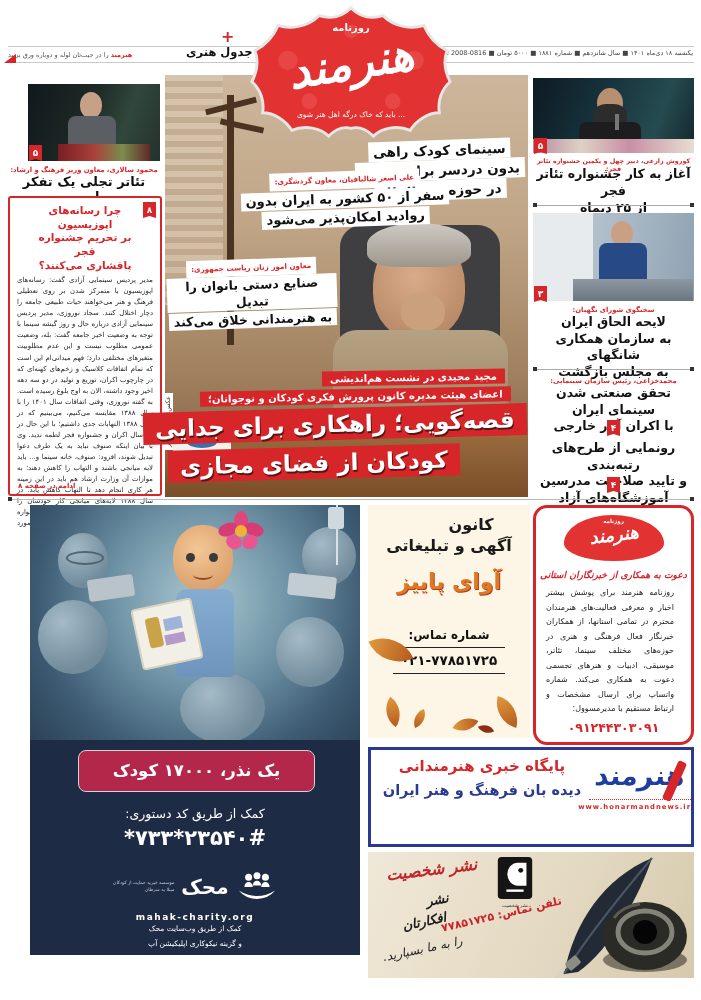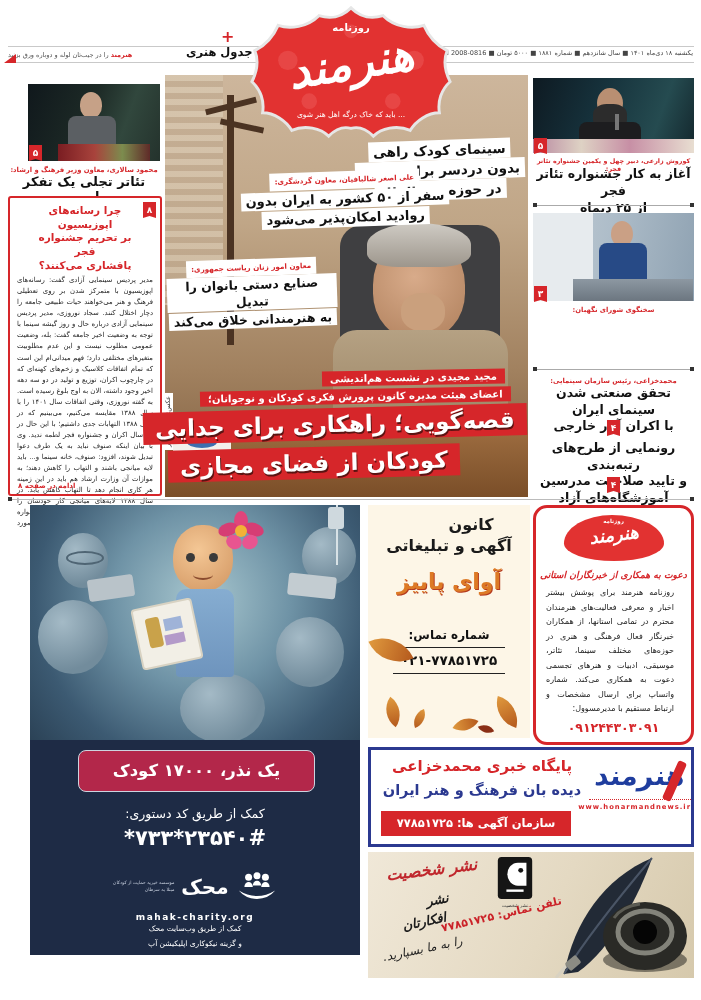--- a/index.html
+++ b/index.html
@@ -134,20 +134,23 @@
   </div>
 
   <div class="abs photo" style="left:533px;top:213px;width:161px;height:88px;background:linear-gradient(100deg,#c3ccd4 0%,#aebdc9 45%,#8fa2b2 100%);">
     <div class="shape" style="left:0;top:0;width:60px;height:88px;background:#e7ebee;"></div>
     <div class="shape" style="left:78px;top:8px;width:22px;height:26px;background:#caa085;border-radius:50%;"></div>
     <div class="shape" style="left:66px;top:30px;width:48px;height:40px;background:#274a86;border-radius:8px 8px 0 0;"></div>
     <div class="shape" style="left:40px;bottom:0;width:120px;height:22px;background:linear-gradient(180deg,#8d98a2,#6c7680);"></div>
   </div>
   <div class="abs badge" style="left:534px;top:286px;">۳</div>
   <div class="abs kicker-sm" style="left:533px;top:306px;width:161px;">سخنگوی شورای نگهبان:</div>
+  <div class="abs headline" style="left:533px;top:314px;width:161px;font-size:12.5px;line-height:1.32;">لایحه الحاق ایران
+به سازمان همکاری شانگهای
+به مجلس بازگشت</div>
   <div class="abs divider" style="left:533px;top:369px;width:161px;">
     <span class="sq" style="left:0;"></span>
     <span class="sq" style="right:0;"></span>
   </div>
 
   <div class="abs kicker-sm" style="left:533px;top:377px;width:161px;">محمدخزاعی، رئیس سازمان سینمایی:</div>
   <div class="abs headline" style="left:533px;top:385px;width:161px;font-size:12.5px;line-height:1.32;">تحقق صنعتی شدن سینمای ایران
 با اکران آثار خارجی</div>
   <div class="abs badge" style="left:607px;top:420px;">۴</div>
 
@@ -237,23 +240,22 @@
     <div style="width:100px;height:46px;margin:7px auto 0 auto;position:relative;background:#e23231;border-radius:48% 52% 50% 50% / 62% 62% 38% 38%;">
       <div style="position:absolute;top:3px;width:100%;text-align:center;color:#fff;font-size:5.5px;font-weight:bold;">روزنامه</div>
       <div style="position:absolute;top:9px;width:100%;text-align:center;color:#fff;font-size:18px;font-weight:bold;font-style:italic;transform:rotate(-7deg);">هنرمند</div>
     </div>
     <div style="margin-top:8px;text-align:center;color:#d6262a;font-size:9.2px;font-weight:bold;font-style:italic;">دعوت به همکاری از خبرنگاران استانی</div>
     <div style="margin:6px 17px 0 10px;font-size:8px;line-height:1.82;color:#1a1a1a;text-align:justify;">روزنامه هنرمند برای پوشش بیشتر اخبار و معرفی فعالیت‌های هنرمندان محترم در تمامی استانها، از همکاران خبرنگار فعال فرهنگی و هنری در حوزه‌های مختلف سینما، تئاتر، موسیقی، ادبیات و هنرهای تجسمی دعوت به همکاری می‌کند. شماره واتساپ برای ارسال مشخصات و ارتباط مستقیم با مدیرمسوول:</div>
     <div style="position:absolute;bottom:7px;width:100%;text-align:center;color:#d6262a;font-size:12.5px;font-weight:bold;letter-spacing:1px;">۰۹۱۲۴۴۳۰۳۰۹۱</div>
   </div>
 
   <div class="abs" style="left:368px;top:747px;width:326px;height:100px;border:3px solid #2b3990;background:#fff;box-sizing:border-box;">
-    <div class="abs" style="left:6px;top:7px;width:210px;text-align:center;color:#d6262a;font-size:15px;font-weight:bold;">پایگاه خبری محمدخزاعی</div>
+    <div class="abs" style="left:6px;top:7px;width:210px;text-align:center;color:#d6262a;font-size:15px;font-weight:bold;">پایگاه خبری هنرمندانی</div>
     <div class="abs" style="left:6px;top:32px;width:210px;text-align:center;color:#2b3990;font-size:14.5px;font-weight:bold;letter-spacing:1px;">دیده بان فرهنگ و هنر ایران</div>
-    <div class="abs" style="left:10px;top:61px;width:190px;height:25px;background:#d6262a;color:#fff;font-size:11.5px;font-weight:bold;text-align:center;line-height:25px;">سازمان آگهی ها: ۷۷۸۵۱۷۲۵</div>
     <div class="abs" style="left:218px;top:2px;width:102px;height:90px;text-align:center;">
       <div style="position:relative;display:inline-block;margin-top:8px;color:#1f3d9e;font-size:27px;font-weight:bold;transform:skew(-6deg);">هنرمند</div>
       <div style="position:absolute;right:12px;top:8px;width:9px;height:42px;background:#d6262a;transform:rotate(24deg);border-radius:3px;"></div>
       <div style="margin-top:8px;border-top:1px dotted #d6262a;padding-top:3px;color:#d6262a;font-size:6.8px;font-weight:bold;letter-spacing:1px;">www.honarmandnews.ir</div>
     </div>
   </div>
 
   <div class="abs photo" style="left:368px;top:852px;width:326px;height:126px;background:linear-gradient(115deg,#f0e8d8 0%,#e4d9c2 55%,#d6c9ac 100%);">
     <div class="abs" style="left:18px;top:8px;color:#c0272d;font-size:16px;font-weight:bold;font-style:italic;transform:rotate(-7deg);">نشر شخصیت</div>
     <div class="abs" style="left:58px;top:40px;color:#1c1c1c;font-size:13px;font-weight:bold;font-style:italic;transform:rotate(-10deg);">نشر</div>

